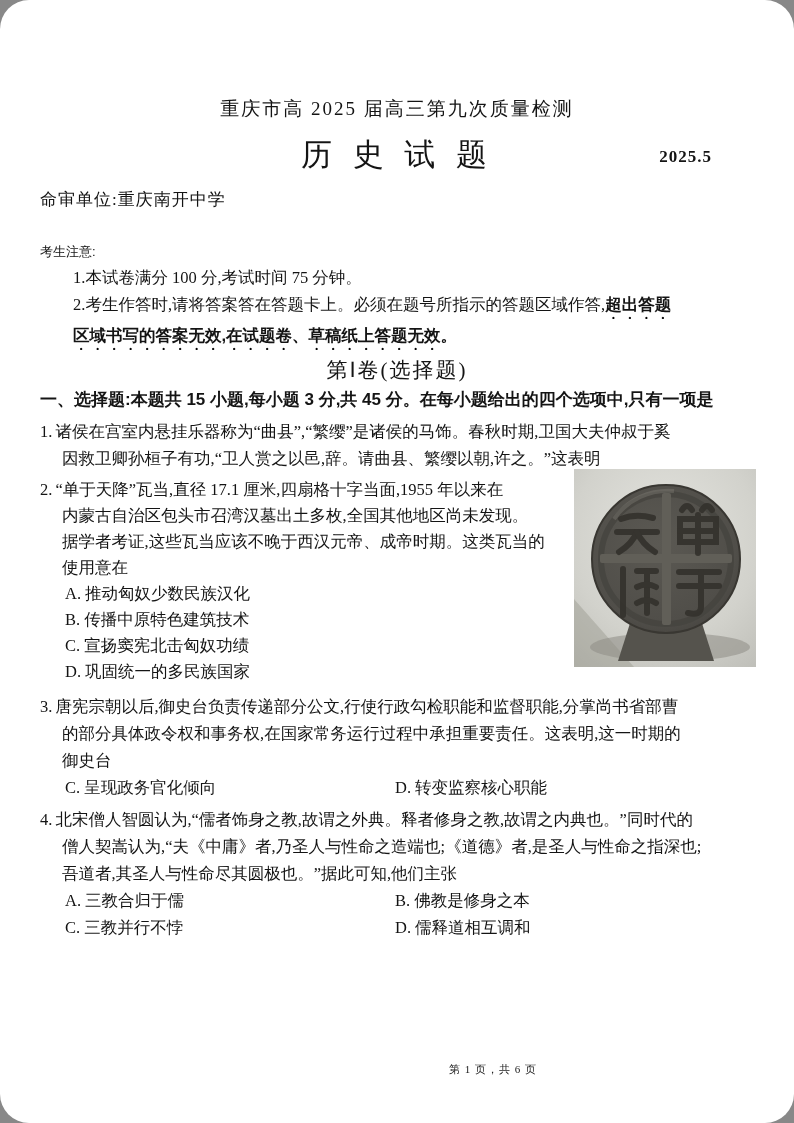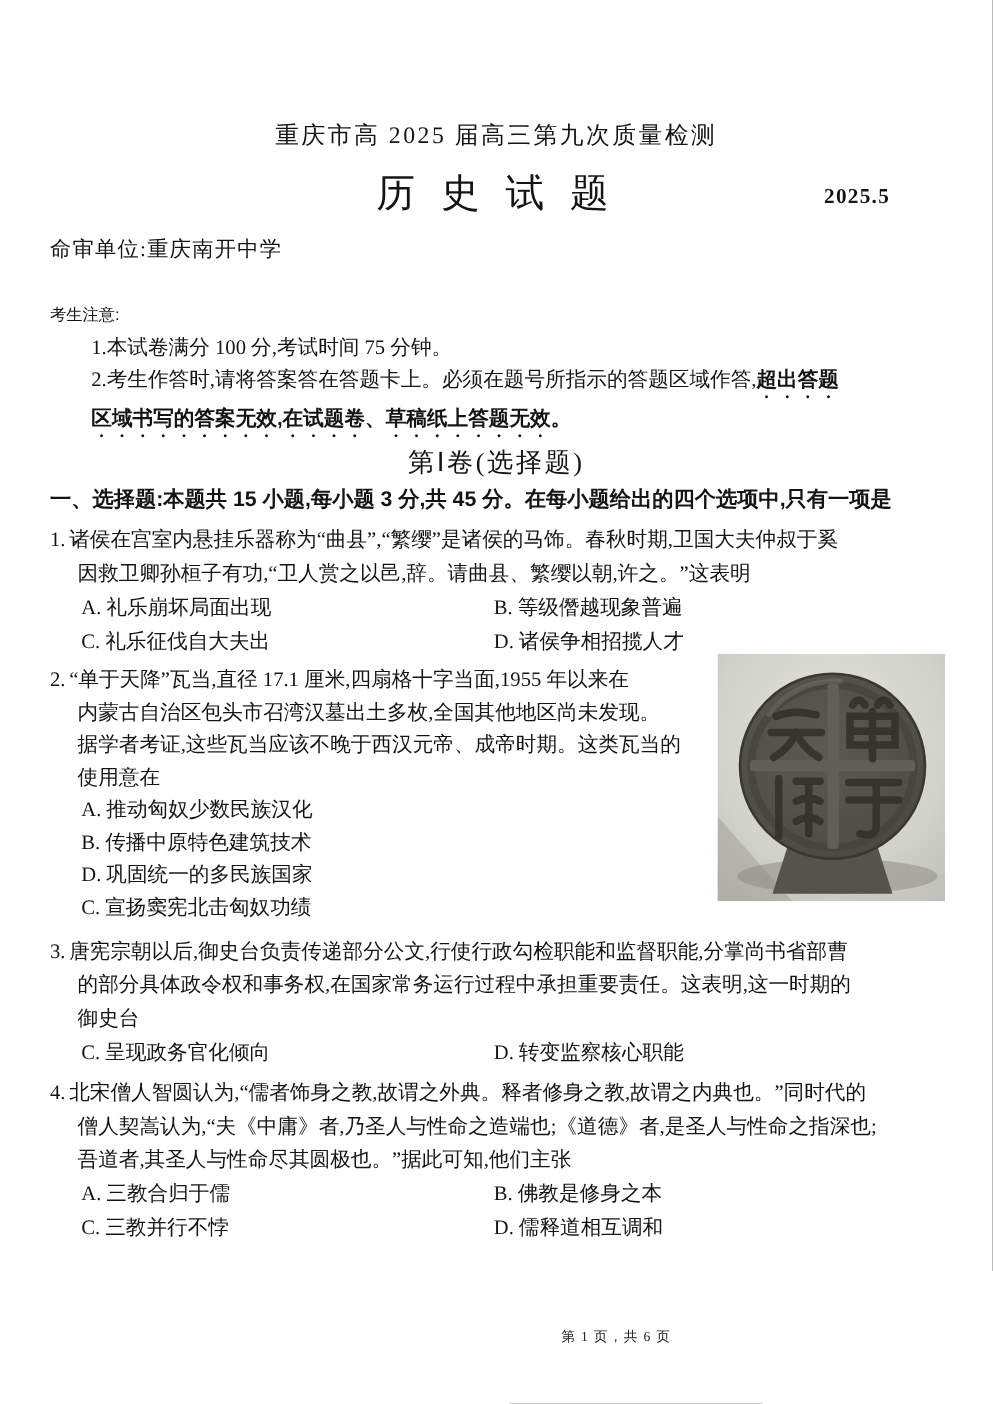--- a/index.html
+++ b/index.html
@@ -4,20 +4,21 @@
 <style>
   html,body { margin:0; padding:0; background:#888; }
   .page {
     position:relative;
     width:794px; height:1123px;
     margin:0 auto;
     background:#ffffff;
     overflow:hidden;
     font-family:"Liberation Serif", serif;
     color:#141414;
+    border-radius:29px;
   }
   .content { padding:96px 40px 0 40px; }
 
   .title1 { font-size:19px; line-height:26px; text-align:center; letter-spacing:2px; }
   .title2row { position:relative; margin-top:12px; height:44px; text-align:center; }
   .title2 { font-family:"Liberation Sans", sans-serif; font-weight:400; font-size:31px; letter-spacing:6px;text-align:right; }
   .date { position:absolute; right:42px; top:13px; font-size:17px; font-weight:700; letter-spacing:1px; }
   .organizer { margin-top:10px; font-size:17px; text-align:left; letter-spacing:1px; }
 
   .notice-h { margin-top:28px; font-family:"Liberation Sans", sans-serif; font-weight:400; font-size:13px; line-height:26px; }
@@ -67,26 +68,20 @@
     <div class="notice-item">1.本试卷满分 100 分,考试时间 75 分钟。</div>
     <div class="notice-item"><span>2.考生作答时,请将答案答在答题卡上。必须在题号所指示的答题区域作答,</span><span class="dots">超出答题</span></div>
     <div class="notice-item"><span class="dots">区域书写的答案无效,在试题卷、草稿纸上答题无效。</span></div>
 
     <div class="part-title">第Ⅰ卷(选择题)</div>
     <div class="instr">一、选择题:本题共 15 小题,每小题 3 分,共 45 分。在每小题给出的四个选项中,只有一项是</div>
 
     <div class="q">
       <div class="stem"><span class="qnum">1.</span><span>诸侯在宫室内悬挂乐器称为“曲县”,“繁缨”是诸侯的马饰。春秋时期,卫国大夫仲叔于奚</span></div>
       <div class="stem cont">因救卫卿孙桓子有功,“卫人赏之以邑,辞。请曲县、繁缨以朝,许之。”这表明</div>
-      <div class="opts2">
-        <div class="opt"><span class="okey">A.</span><span>礼乐崩坏局面出现</span></div>
-        <div class="opt"><span class="okey">B.</span><span>等级僭越现象普遍</span></div>
-        <div class="opt"><span class="okey">C.</span><span>礼乐征伐自大夫出</span></div>
-        <div class="opt"><span class="okey">D.</span><span>诸侯争相招揽人才</span></div>
-      </div>
     </div>
 
     <div class="q q2">
       <div class="tile-photo">
         <svg width="182" height="198" viewBox="0 0 182 198" xmlns="http://www.w3.org/2000/svg">
           <defs>
             <radialGradient id="pbg" cx="50%" cy="35%" r="85%">
               <stop offset="0%" stop-color="#e4e4df"></stop>
               <stop offset="60%" stop-color="#d2d2cc"></stop>
               <stop offset="100%" stop-color="#bdbdb7"></stop>
@@ -132,22 +127,22 @@
           </g>
           <path d="M40,50 A66,66 0 0 1 100,22" stroke="#8a887f" stroke-width="4" fill="none" opacity="0.35"></path>
         </svg>
       </div>
       <div class="stem narrow"><span class="qnum">2.</span><span>“单于天降”瓦当,直径 17.1 厘米,四扇格十字当面,1955 年以来在</span></div>
       <div class="stem cont narrow">内蒙古自治区包头市召湾汉墓出土多枚,全国其他地区尚未发现。</div>
       <div class="stem cont narrow">据学者考证,这些瓦当应该不晚于西汉元帝、成帝时期。这类瓦当的</div>
       <div class="stem cont narrow">使用意在</div>
       <div class="opt narrow"><span class="okey">A.</span><span>推动匈奴少数民族汉化</span></div>
       <div class="opt narrow"><span class="okey">B.</span><span>传播中原特色建筑技术</span></div>
+      <div class="opt narrow"><span class="okey">C.</span><span>宣扬窦宪北击匈奴功绩</span></div>
       <div class="opt narrow"><span class="okey">D.</span><span>巩固统一的多民族国家</span></div>
-      <div class="opt narrow"><span class="okey">C.</span><span>宣扬窦宪北击匈奴功绩</span></div>
     </div>
 
     <div class="q" style="margin-top:8px;">
       <div class="stem"><span class="qnum">3.</span><span>唐宪宗朝以后,御史台负责传递部分公文,行使行政勾检职能和监督职能,分掌尚书省部曹</span></div>
       <div class="stem cont">的部分具体政令权和事务权,在国家常务运行过程中承担重要责任。这表明,这一时期的</div>
       <div class="stem cont">御史台</div>
       <div class="opts2">
         <div class="opt"><span class="okey">C.</span><span>呈现政务官化倾向</span></div>
         <div class="opt"><span class="okey">D.</span><span>转变监察核心职能</span></div>
       </div>

